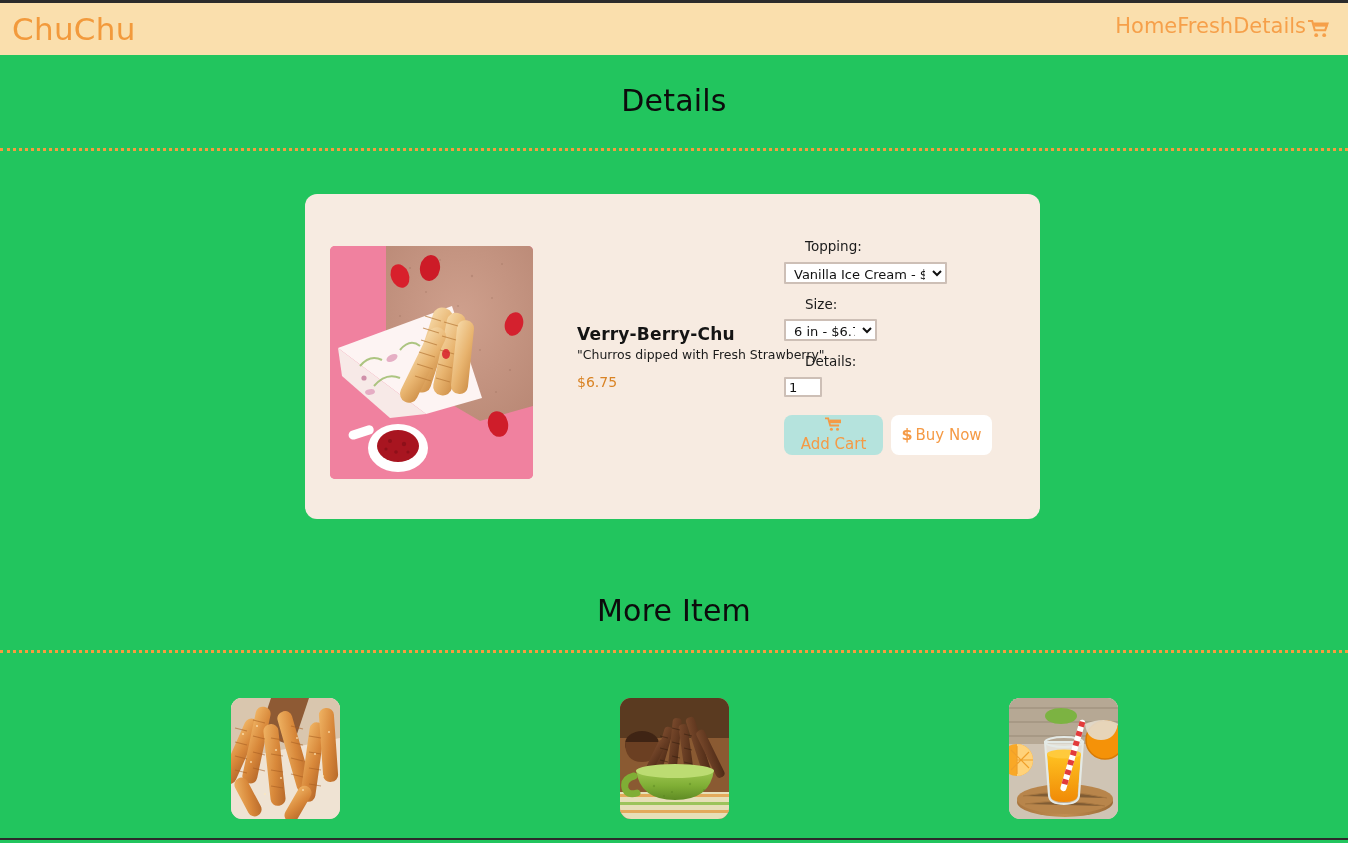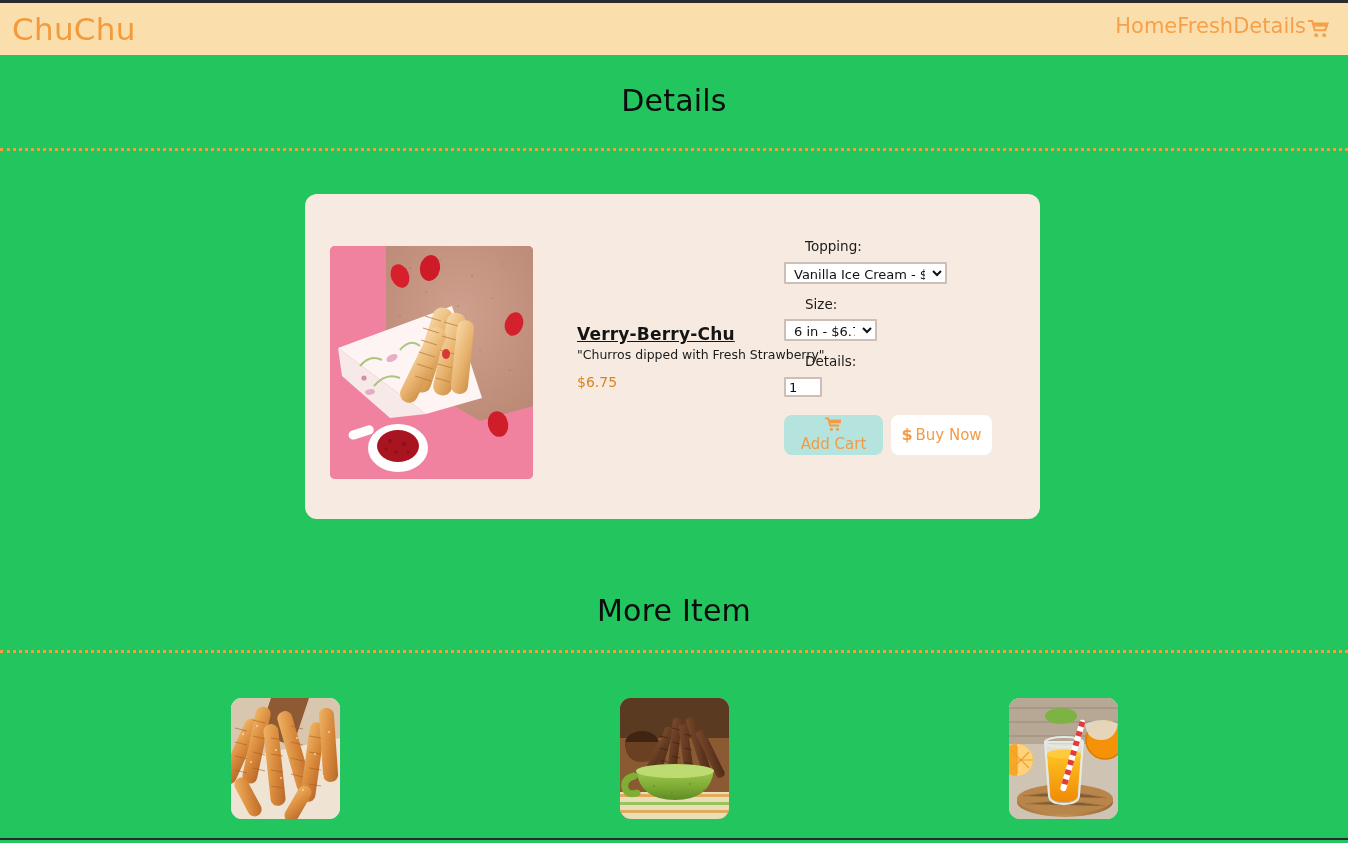--- a/index.html
+++ b/index.html
@@ -105,21 +105,20 @@
     left: 272px; top: 131px;
     width: 200px;
   }
   .product-name {
     font-size: 17px;
     font-weight: bold;
     color: #141414;
     letter-spacing: 0.2px;
     line-height: 1.15;
     white-space: nowrap;
-    text-decoration: underline;
   }
   .product-desc {
     margin-top: 2px;
     font-size: 12.5px;
     color: #1b1b1b;
     line-height: 1.2;
     white-space: nowrap;
   }
   .product-price {
     margin-top: 12px;

